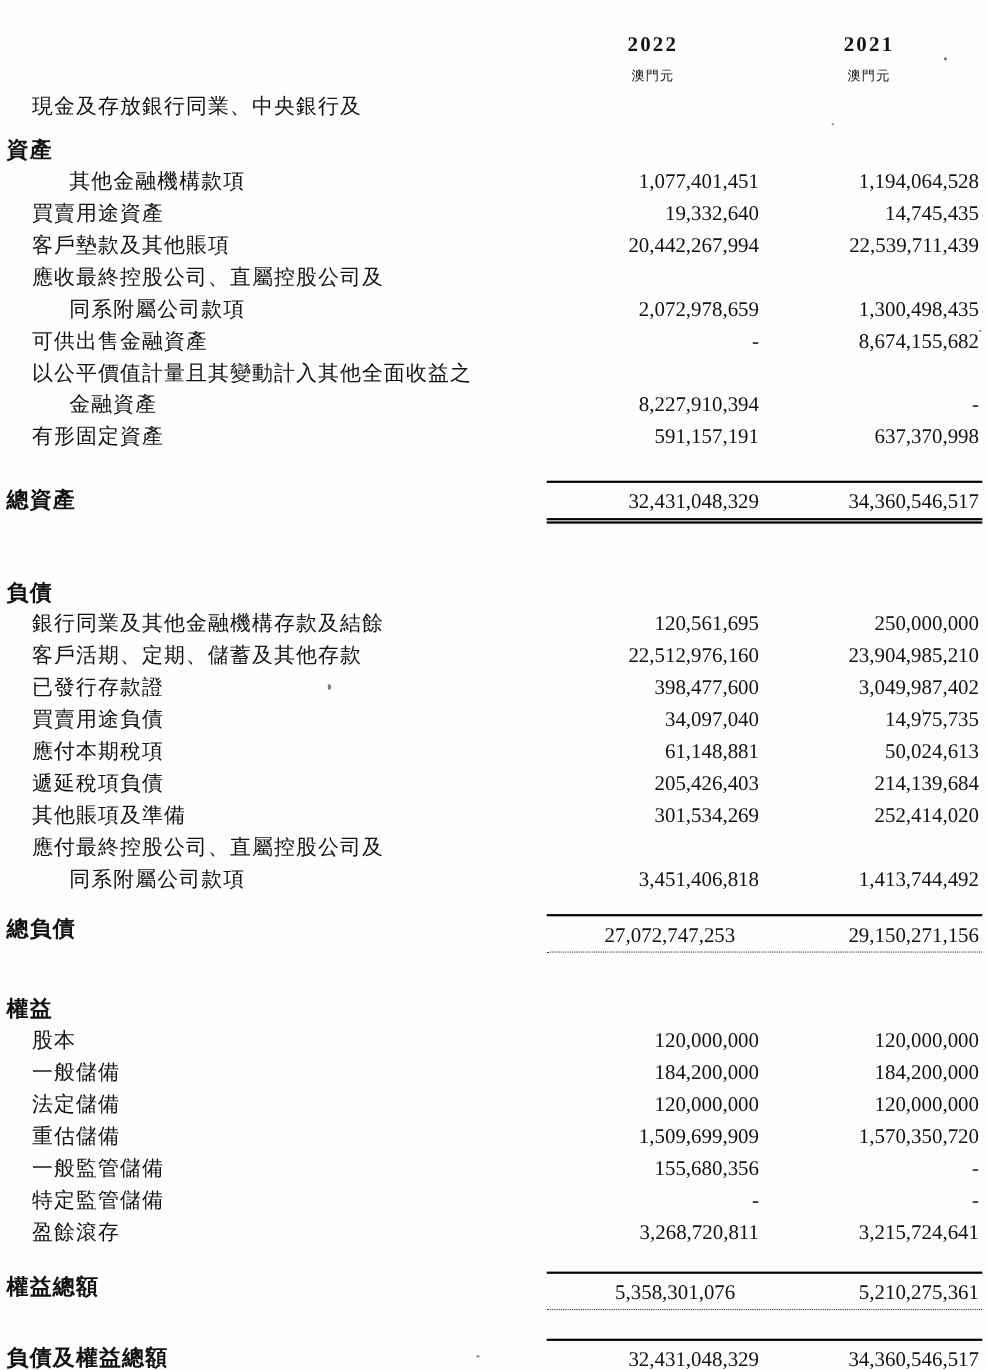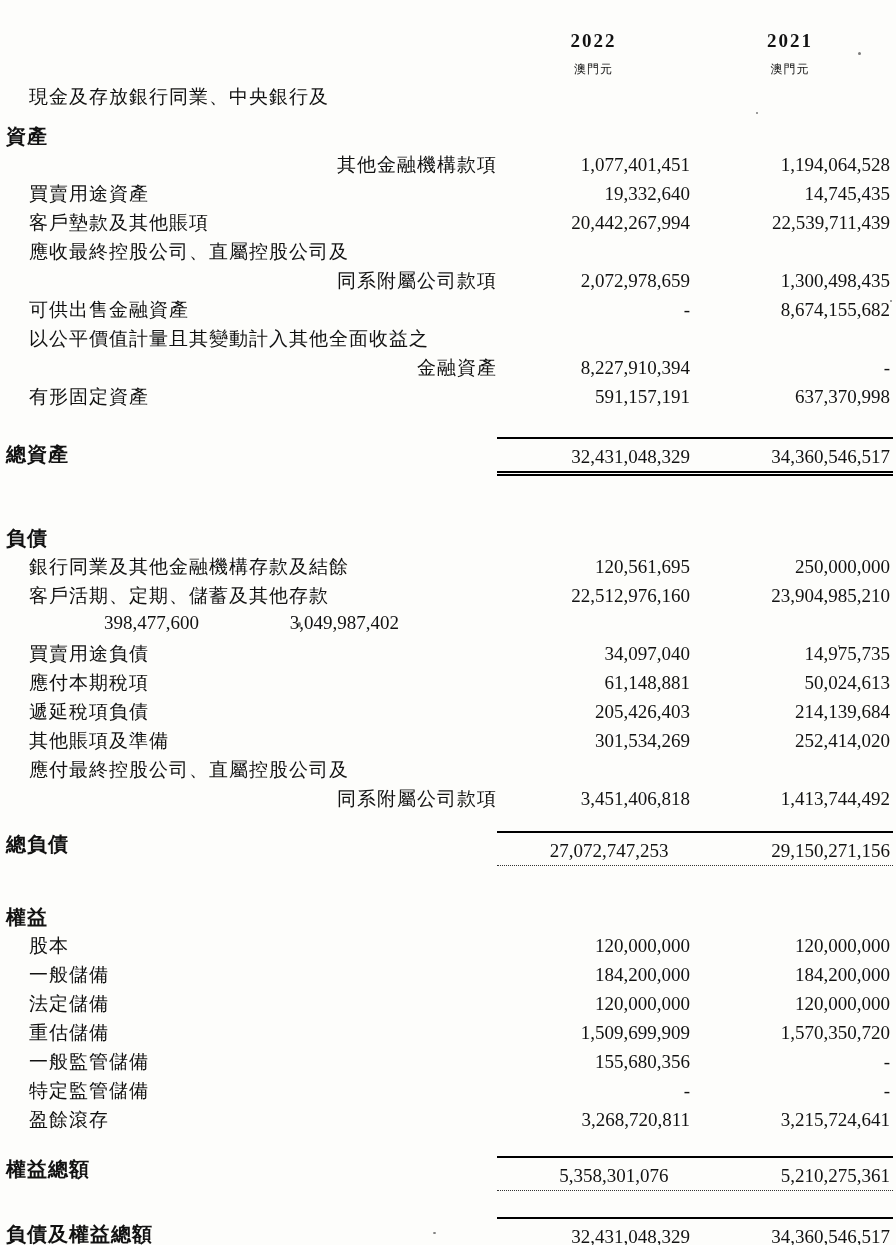--- a/index.html
+++ b/index.html
@@ -13,21 +13,21 @@
   .sheet {
     position: relative;
     width: 887px;
     padding: 28px 3px 0 6px;
     box-sizing: content-box;
   }
   
   .row { display: flex; align-items: baseline; min-height: 29px; }
   .label { flex: 1; font-size: 19px; letter-spacing: 1px; }
   .ind1 { padding-left: 23px; }
-  .ind2 { padding-left: 57px; text-align: right; }
+  .ind2 { padding-left: 57px; }
   .section-title { font-size: 20px; font-weight: 700; letter-spacing: 1px; }
   .val { font-size: 19px; text-align: right; white-space: nowrap; }
   .v1 { width: 193px; }
   .v2 { width: 203px; padding-right: 3px; box-sizing: border-box; }
 
   
   .header-row { display: flex; align-items: flex-start; }
   .header-row .spacer { flex: 1; }
   .valcol { text-align: center; }
   .valcol.c1 { width: 193px; }
@@ -145,20 +145,21 @@
     <div class="val v2">250,000,000</div>
   </div>
 
   <div class="row">
     <div class="label ind1">客戶活期、定期、儲蓄及其他存款</div>
     <div class="val v1">22,512,976,160</div>
     <div class="val v2">23,904,985,210</div>
   </div>
 
   <div class="row">
+    <div class="label ind1">已發行存款證</div>
     <div class="val v1">398,477,600</div>
     <div class="val v2">3,049,987,402</div>
   </div>
 
   <div class="row">
     <div class="label ind1">買賣用途負債</div>
     <div class="val v1">34,097,040</div>
     <div class="val v2">14,975,735</div>
   </div>
 

